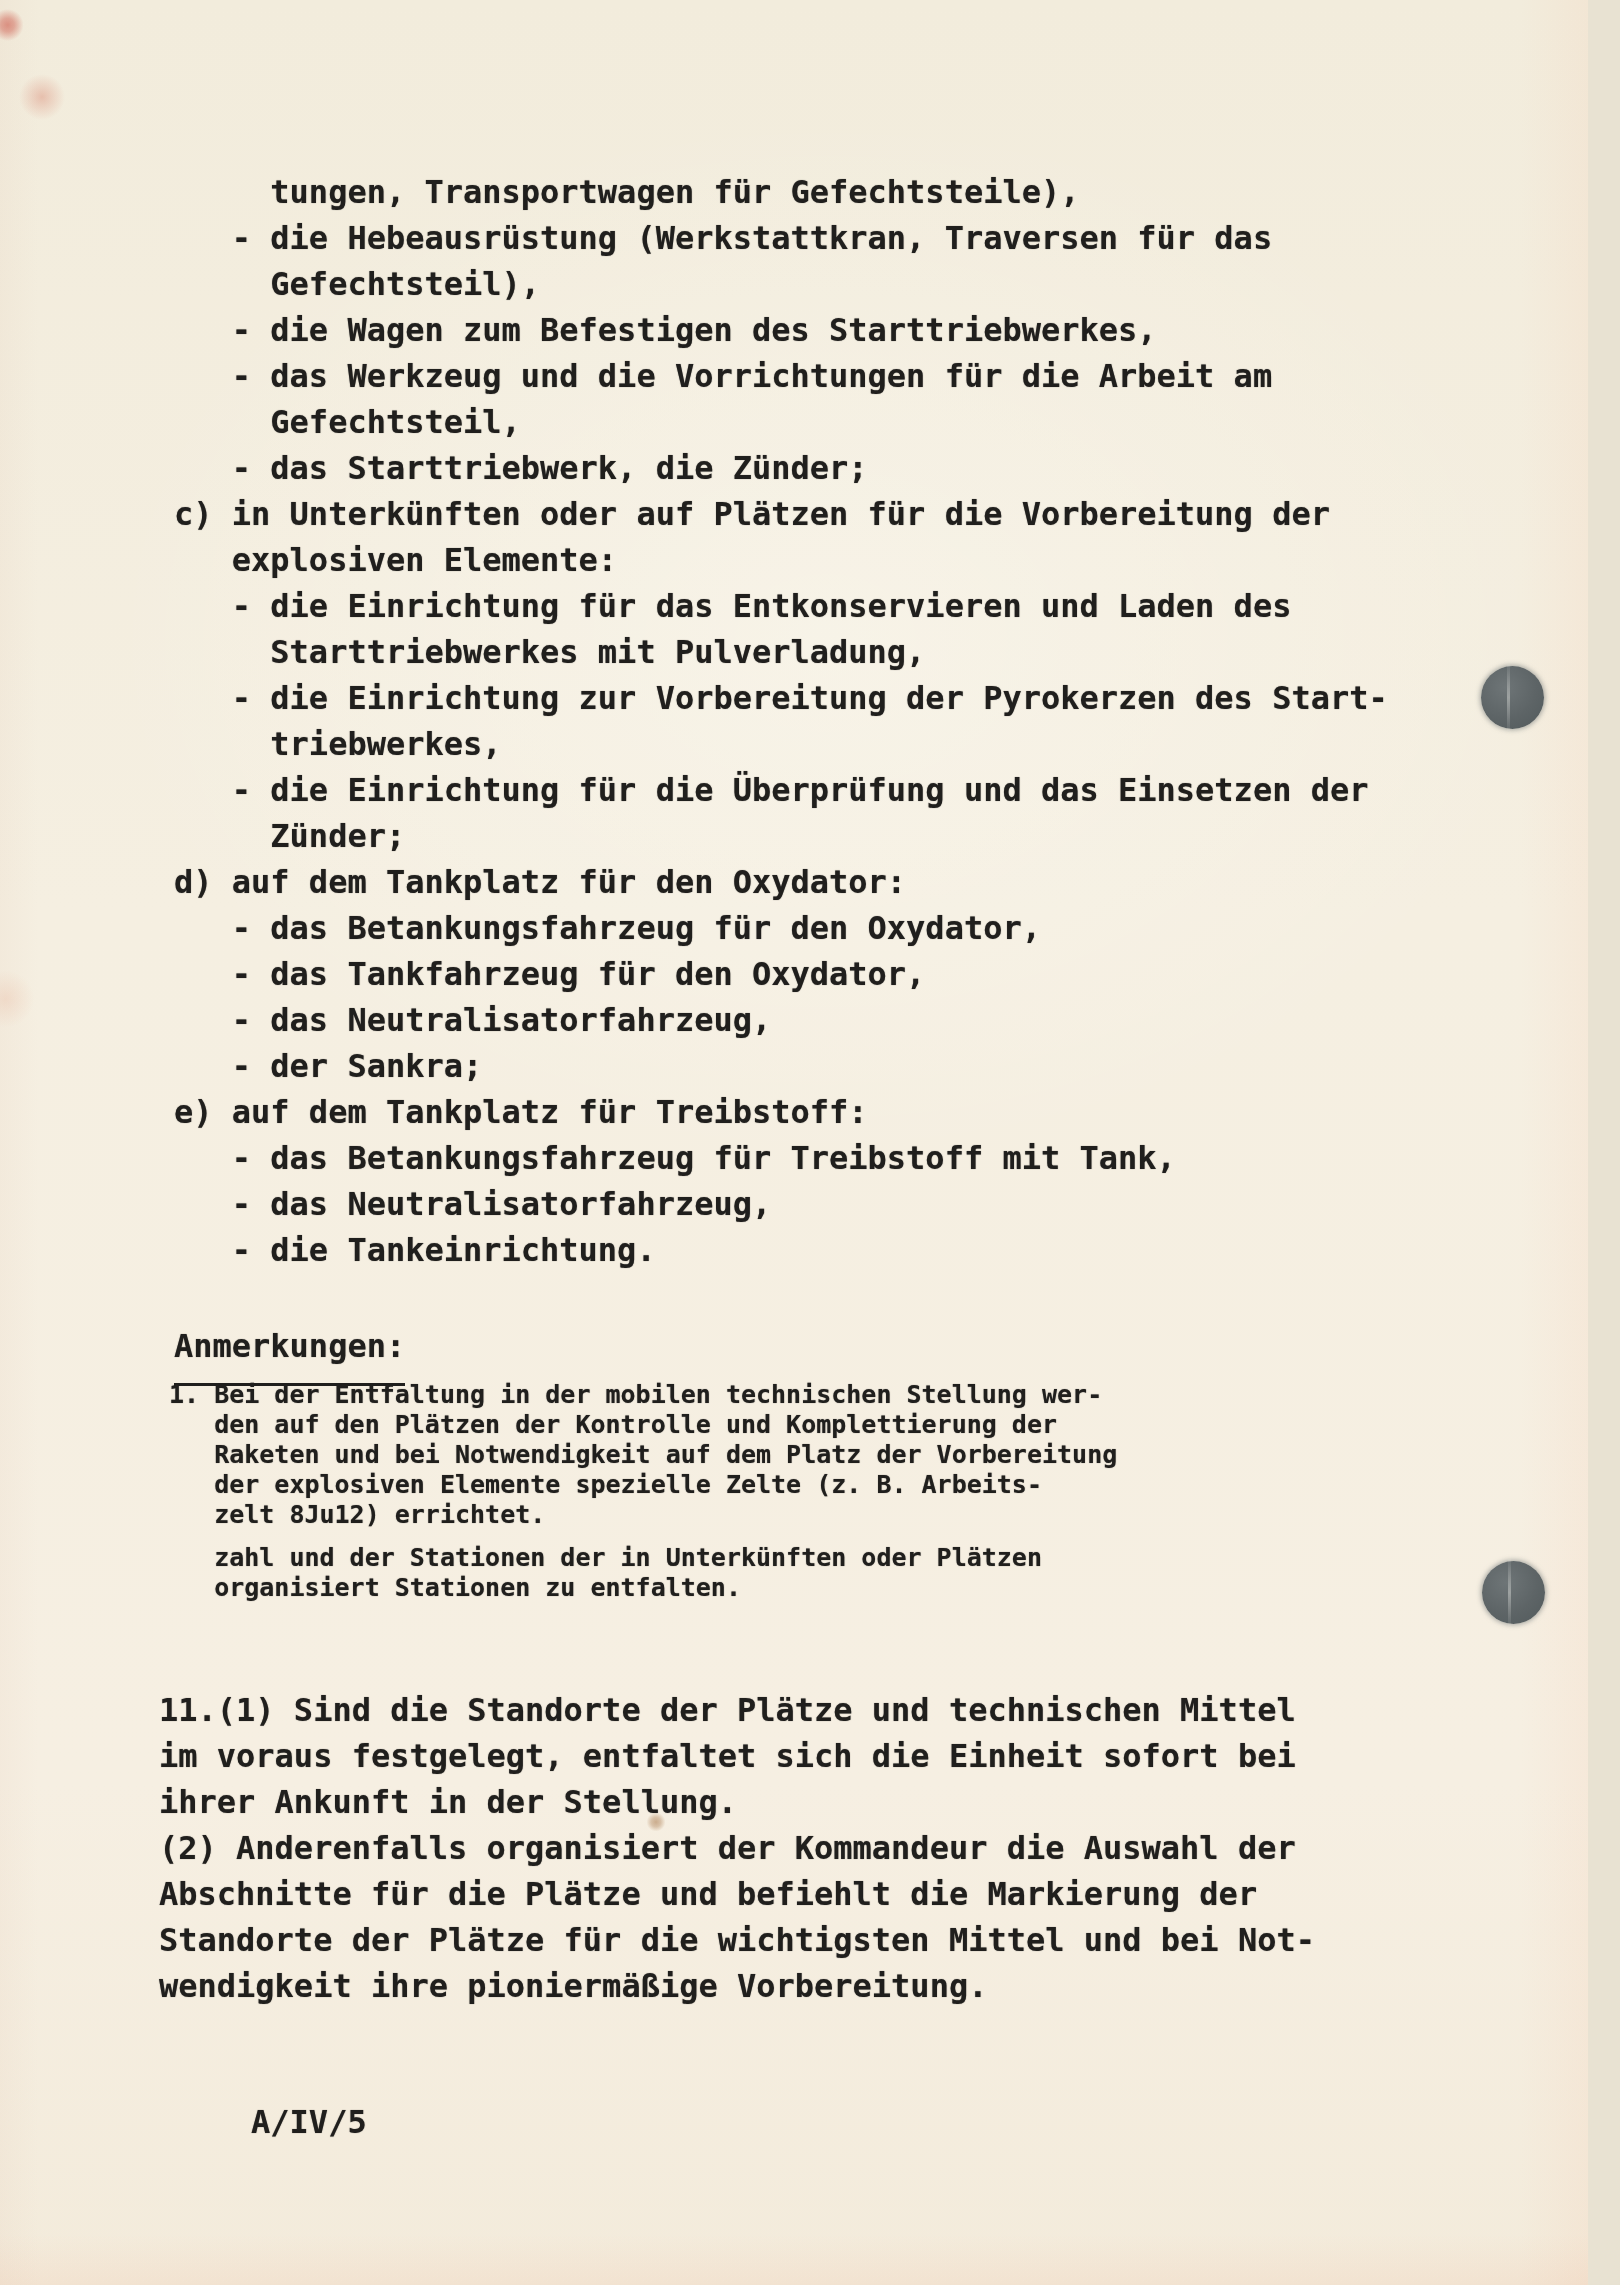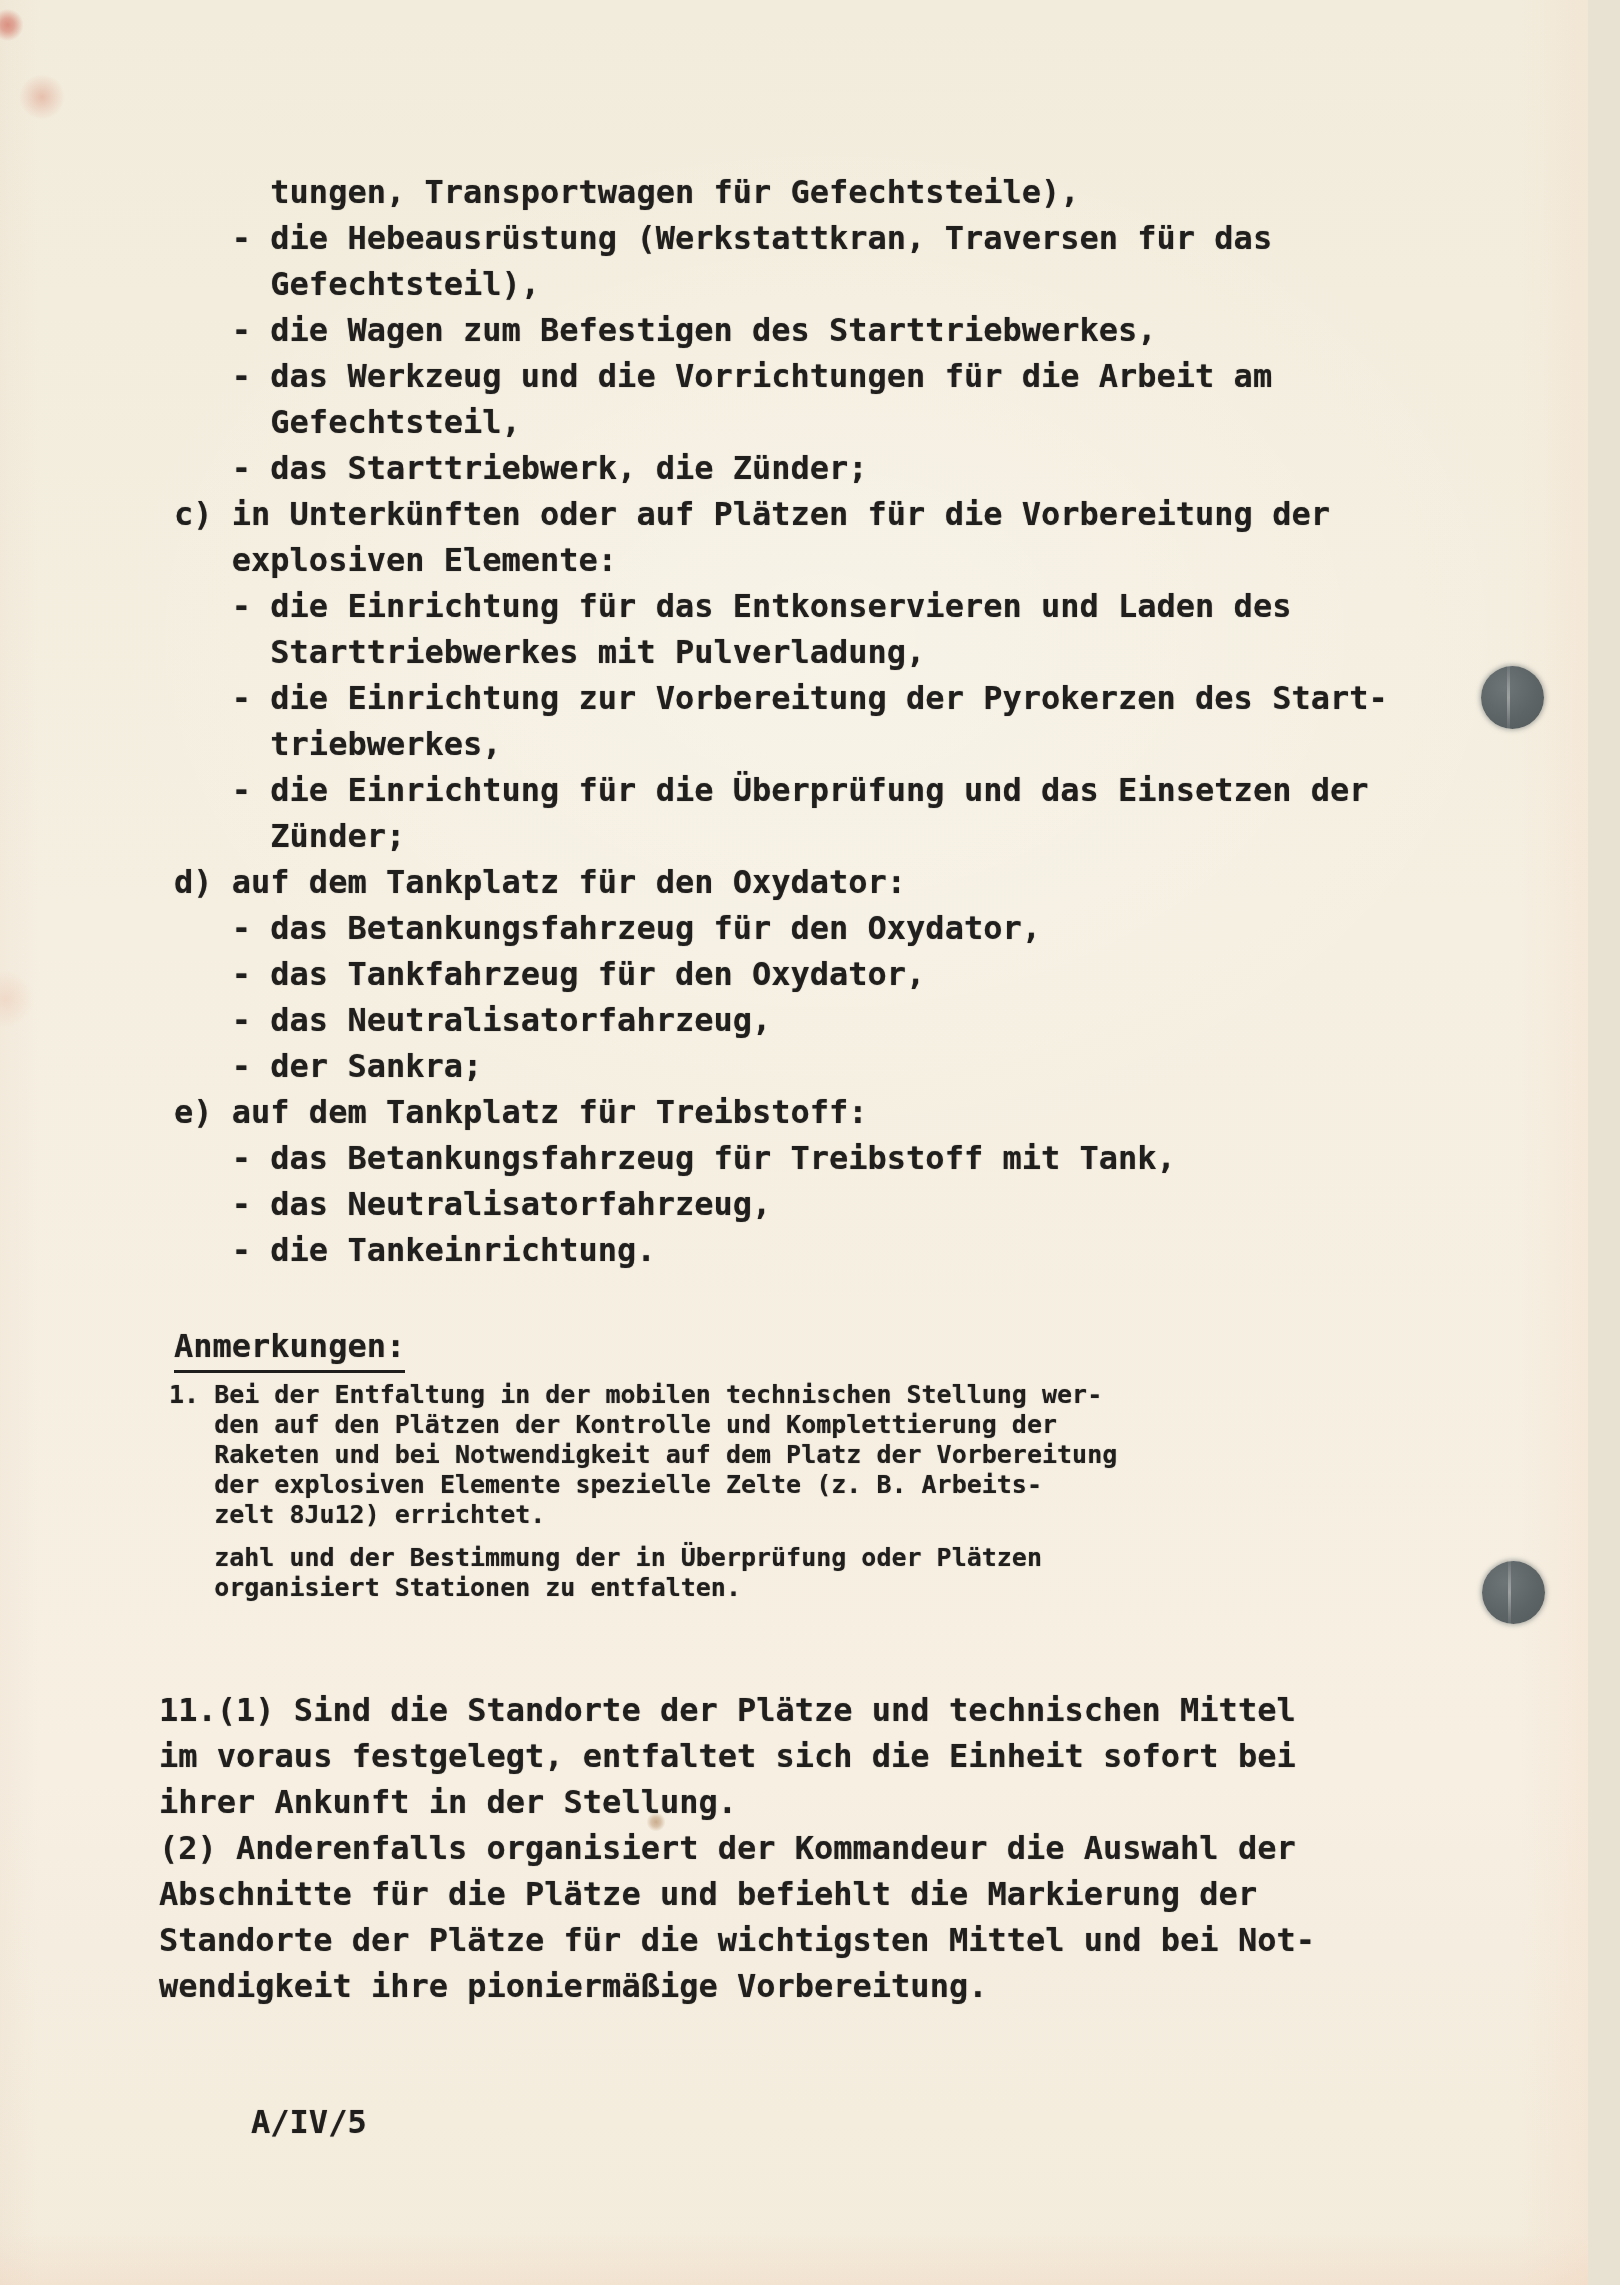--- a/index.html
+++ b/index.html
@@ -34,21 +34,21 @@
   .tblock .tline{min-height:1em;}
   .block-main  {left:174px; top:169px;}
   .block-notes {font-size:25px; line-height:30px;}
   .block-note1 {left:169px; top:1380px;}
   .block-note2 {left:169px; top:1543px;}
   .block-sec11 {left:159px; top:1687px;}
   .block-heading{left:174px; top:1323px; line-height:46px;}
   .block-heading .u{
     display:inline-block;
     border-bottom:3.8px solid #201f1d;
-    padding-bottom:1px;
+    padding-bottom:14px;
   }
   .block-footer{left:174px; top:2053px; line-height:46px; width:1236px;}
   .block-footer .f-right{position:absolute; left:368px; top:0;}
   .hole{
     position:absolute;
     width:63px;height:63px;border-radius:50%;
     background:radial-gradient(circle at 38% 34%, #6e7577 0%, #5d6466 55%, #525a5c 100%);
     box-shadow:0 0 5.7px 1px rgba(96,103,105,0.55);
   }
   .hole::after{
@@ -66,21 +66,21 @@
 
   <div class="hole hole-top"></div>
   <div class="hole hole-bottom"></div>
 
   <div class="tblock block-main"><div class="tline">     tungen, Transportwagen für Gefechtsteile),</div><div class="tline">   - die Hebeausrüstung (Werkstattkran, Traversen für das</div><div class="tline">     Gefechtsteil),</div><div class="tline">   - die Wagen zum Befestigen des Starttriebwerkes,</div><div class="tline">   - das Werkzeug und die Vorrichtungen für die Arbeit am</div><div class="tline">     Gefechtsteil,</div><div class="tline">   - das Starttriebwerk, die Zünder;</div><div class="tline">c) in Unterkünften oder auf Plätzen für die Vorbereitung der</div><div class="tline">   explosiven Elemente:</div><div class="tline">   - die Einrichtung für das Entkonservieren und Laden des</div><div class="tline">     Starttriebwerkes mit Pulverladung,</div><div class="tline">   - die Einrichtung zur Vorbereitung der Pyrokerzen des Start-</div><div class="tline">     triebwerkes,</div><div class="tline">   - die Einrichtung für die Überprüfung und das Einsetzen der</div><div class="tline">     Zünder;</div><div class="tline">d) auf dem Tankplatz für den Oxydator:</div><div class="tline">   - das Betankungsfahrzeug für den Oxydator,</div><div class="tline">   - das Tankfahrzeug für den Oxydator,</div><div class="tline">   - das Neutralisatorfahrzeug,</div><div class="tline">   - der Sankra;</div><div class="tline">e) auf dem Tankplatz für Treibstoff:</div><div class="tline">   - das Betankungsfahrzeug für Treibstoff mit Tank,</div><div class="tline">   - das Neutralisatorfahrzeug,</div><div class="tline">   - die Tankeinrichtung.</div></div>
 
   <div class="tblock block-heading"><span class="u">Anmerkungen:</span></div>
 
   <div class="tblock block-notes block-note1"><div class="tline">1. Bei der Entfaltung in der mobilen technischen Stellung wer-</div><div class="tline">   den auf den Plätzen der Kontrolle und Komplettierung der</div><div class="tline">   Raketen und bei Notwendigkeit auf dem Platz der Vorbereitung</div><div class="tline">   der explosiven Elemente spezielle Zelte (z. B. Arbeits-</div><div class="tline">   zelt 8Ju12) errichtet.</div></div>
 
-  <div class="tblock block-notes block-note2"><div class="tline">   zahl und der Bestimmung der in Überprüfung oder Plätzen</div><div class="tline">   organisiert Stationen zu entfalten.</div></div>
+  <div class="tblock block-notes block-note2"><div class="tline">   zahl und der Stationen der in Unterkünften oder Plätzen</div><div class="tline">   organisiert Stationen zu entfalten.</div></div>
 
   <div class="tblock block-sec11"><div class="tline">11.(1) Sind die Standorte der Plätze und technischen Mittel</div><div class="tline">im voraus festgelegt, entfaltet sich die Einheit sofort bei</div><div class="tline">ihrer Ankunft in der Stellung.</div><div class="tline">(2) Anderenfalls organisiert der Kommandeur die Auswahl der</div><div class="tline">Abschnitte für die Plätze und befiehlt die Markierung der</div><div class="tline">Standorte der Plätze für die wichtigsten Mittel und bei Not-</div><div class="tline">wendigkeit ihre pioniermäßige Vorbereitung.</div></div>
 
   <div class="tblock block-footer">
     <span class="f-left">A/IV/5</span>
   </div>
 
 </div>
 
 

